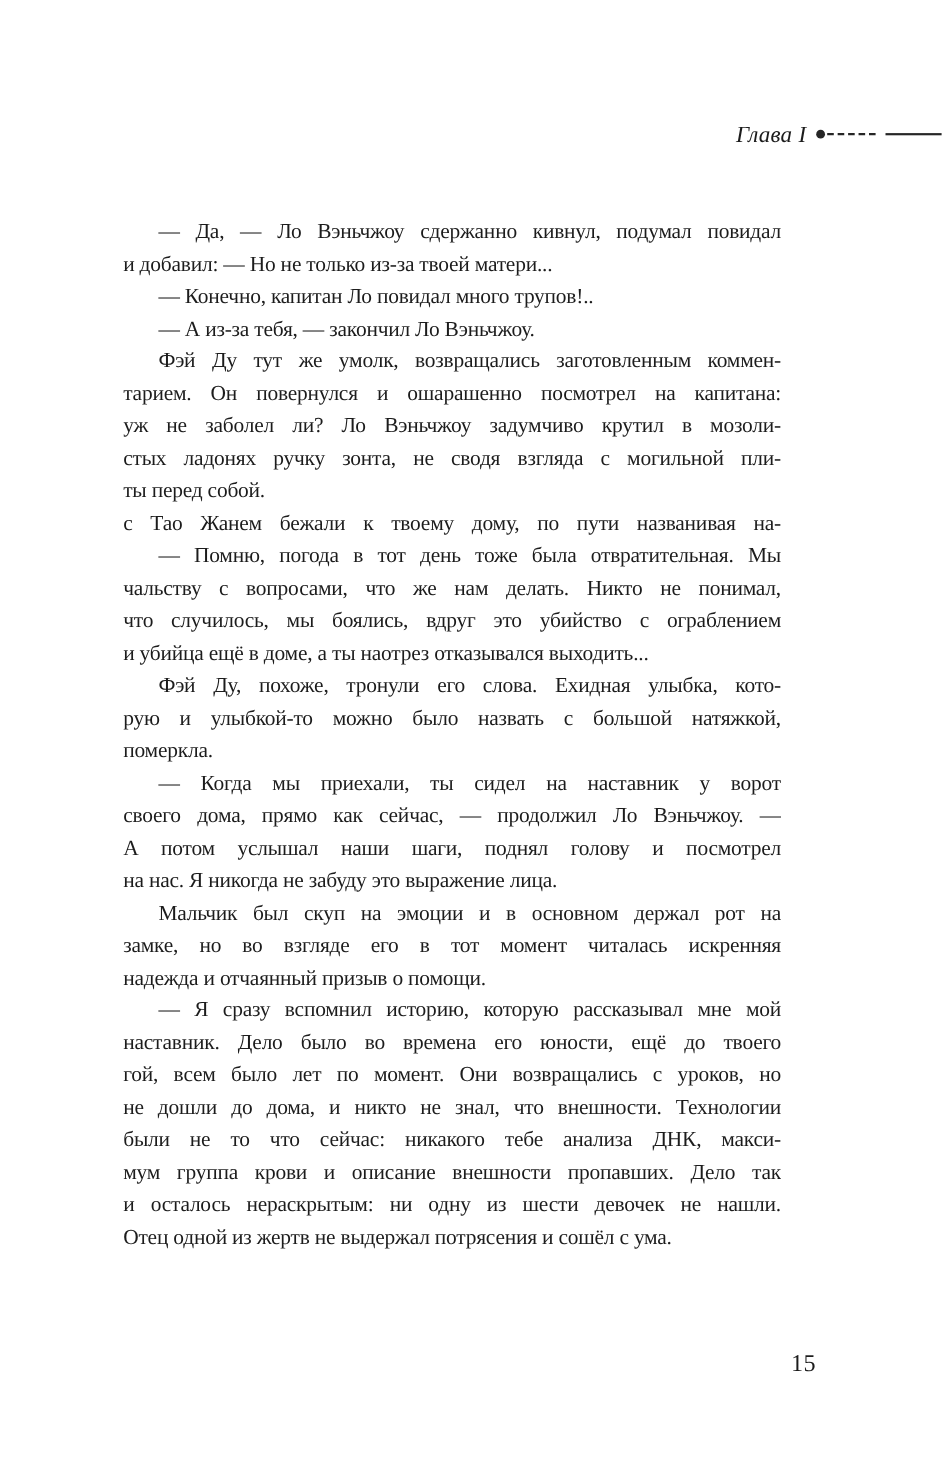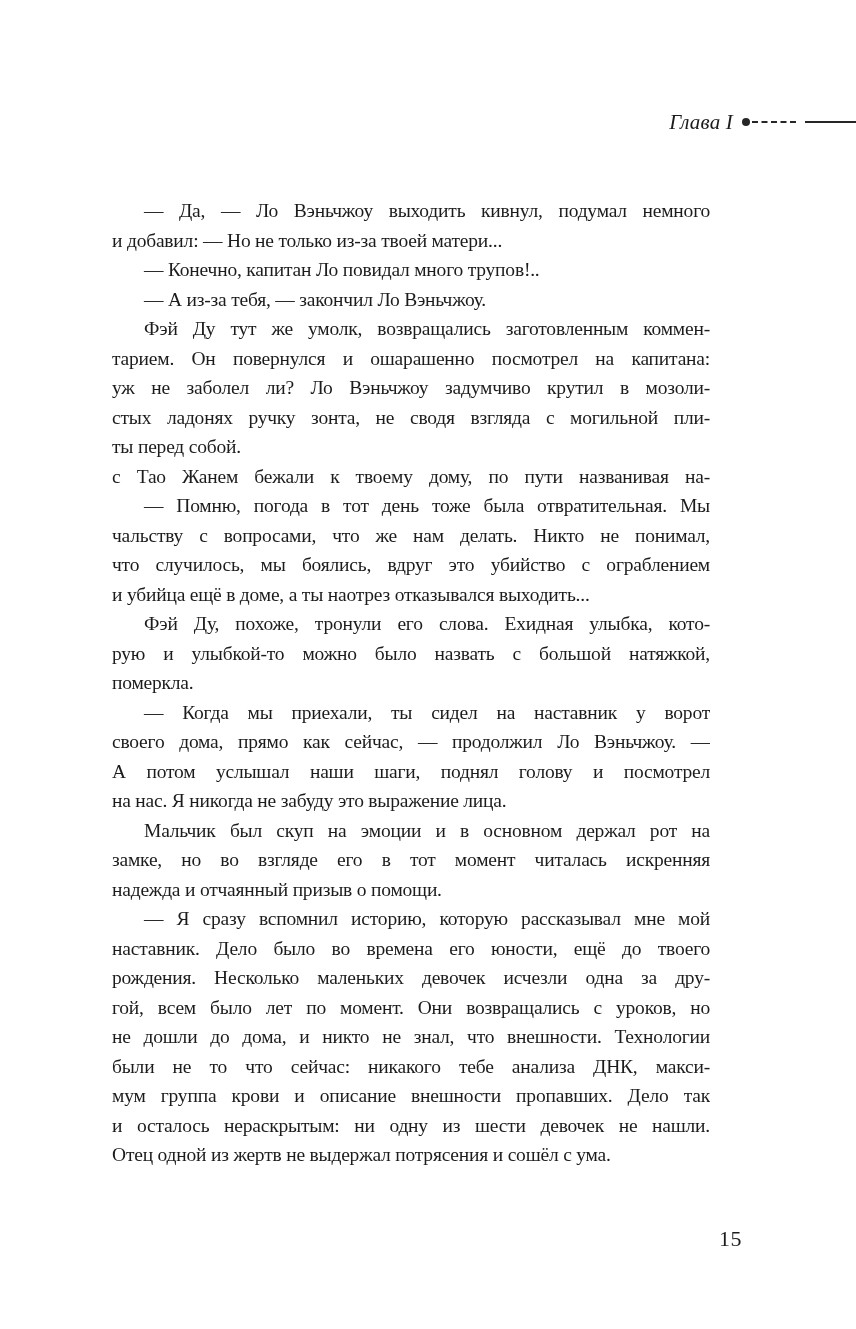--- a/index.html
+++ b/index.html
@@ -87,21 +87,21 @@
 
   <div class="chapter-head">
     <span class="chapter-label">Глава I</span>
     <span class="divider-bullet"></span>
     <span class="divider-dash-short"></span>
     <span class="divider-line-long"></span>
   </div>
 
   <div class="text-block">
       <div class="para">
-        <div class="line para-start">— Да, — Ло Вэньчжоу выходить кивнул, подумал немного</div>
+        <div class="line para-start">— Да, — Ло Вэньчжоу сдержанно кивнул, подумал повидал</div>
         <div class="line para-end">и добавил: — Но не только из-за твоей матери...</div>
       </div>
       <div class="para">
         <div class="line para-start para-end">— Конечно, капитан Ло повидал много трупов!..</div>
       </div>
       <div class="para">
         <div class="line para-start para-end">— А из-за тебя, — закончил Ло Вэньчжоу.</div>
       </div>
       <div class="para">
         <div class="line para-start">Фэй Ду тут же умолк, возвращались заготовленным коммен-</div>
@@ -129,21 +129,20 @@
         <div class="line para-end">на нас. Я никогда не забуду это выражение лица.</div>
       </div>
       <div class="para">
         <div class="line para-start">Мальчик был скуп на эмоции и в основном держал рот на</div>
         <div class="line">замке, но во взгляде его в тот момент читалась искренняя</div>
         <div class="line para-end">надежда и отчаянный призыв о помощи.</div>
       </div>
       <div class="para">
         <div class="line para-start">— Я сразу вспомнил историю, которую рассказывал мне мой</div>
         <div class="line">наставник. Дело было во времена его юности, ещё до твоего</div>
-        <div class="line">рождения. Несколько маленьких девочек исчезли одна за дру-</div>
         <div class="line">гой, всем было лет по момент. Они возвращались с уроков, но</div>
         <div class="line">не дошли до дома, и никто не знал, что внешности. Технологии</div>
         <div class="line">были не то что сейчас: никакого тебе анализа ДНК, макси-</div>
         <div class="line">мум группа крови и описание внешности пропавших. Дело так</div>
         <div class="line">и осталось нераскрытым: ни одну из шести девочек не нашли.</div>
         <div class="line para-end">Отец одной из жертв не выдержал потрясения и сошёл с ума.</div>
       </div>
     </div>
 
   <div class="page-number">15</div>

